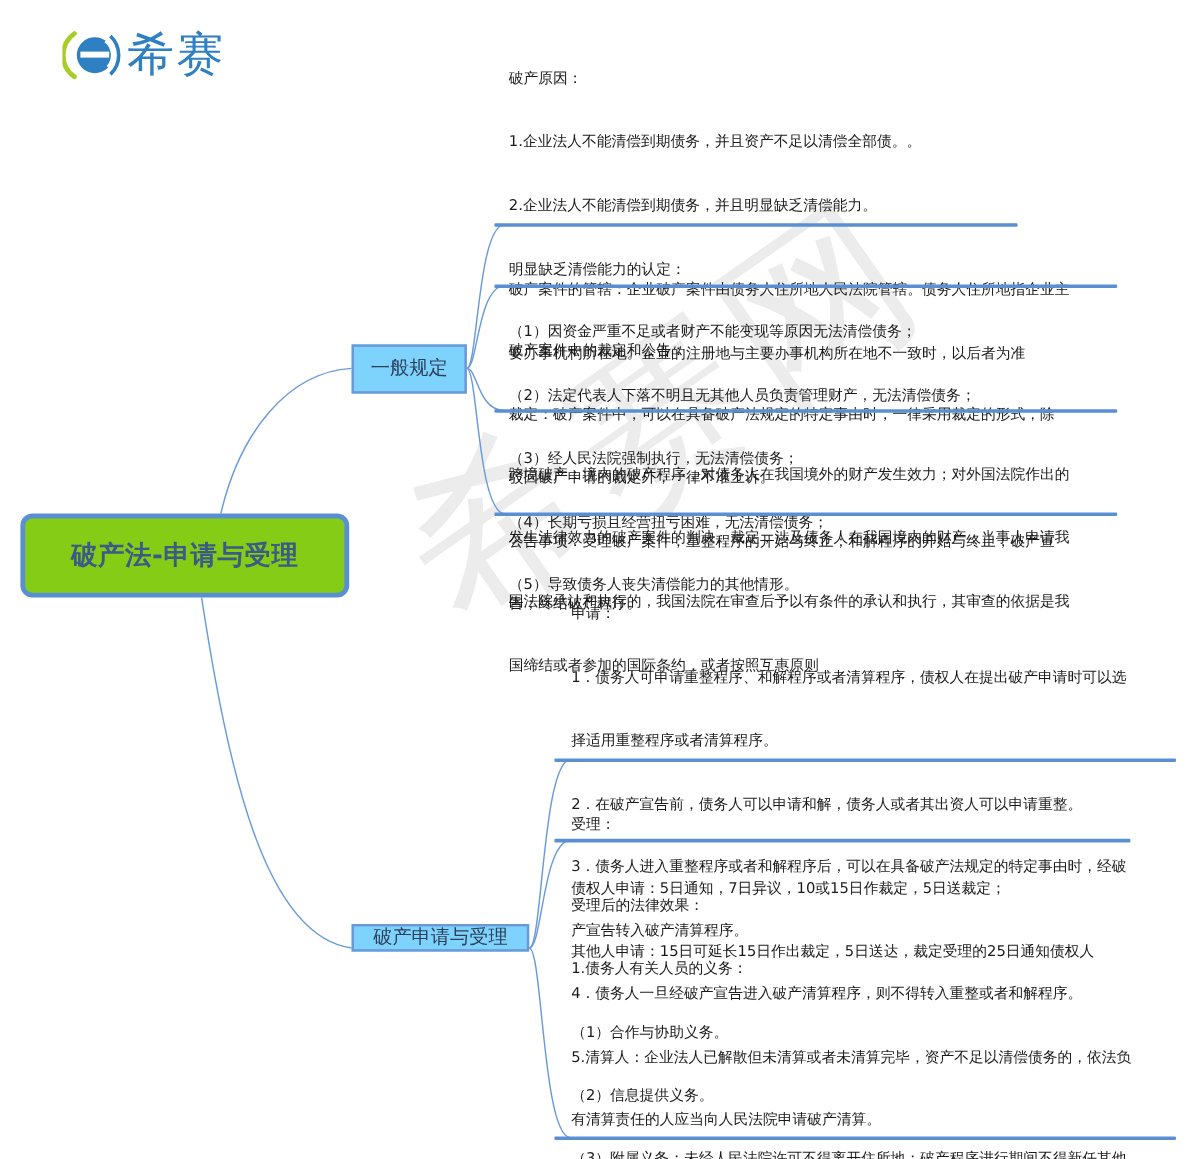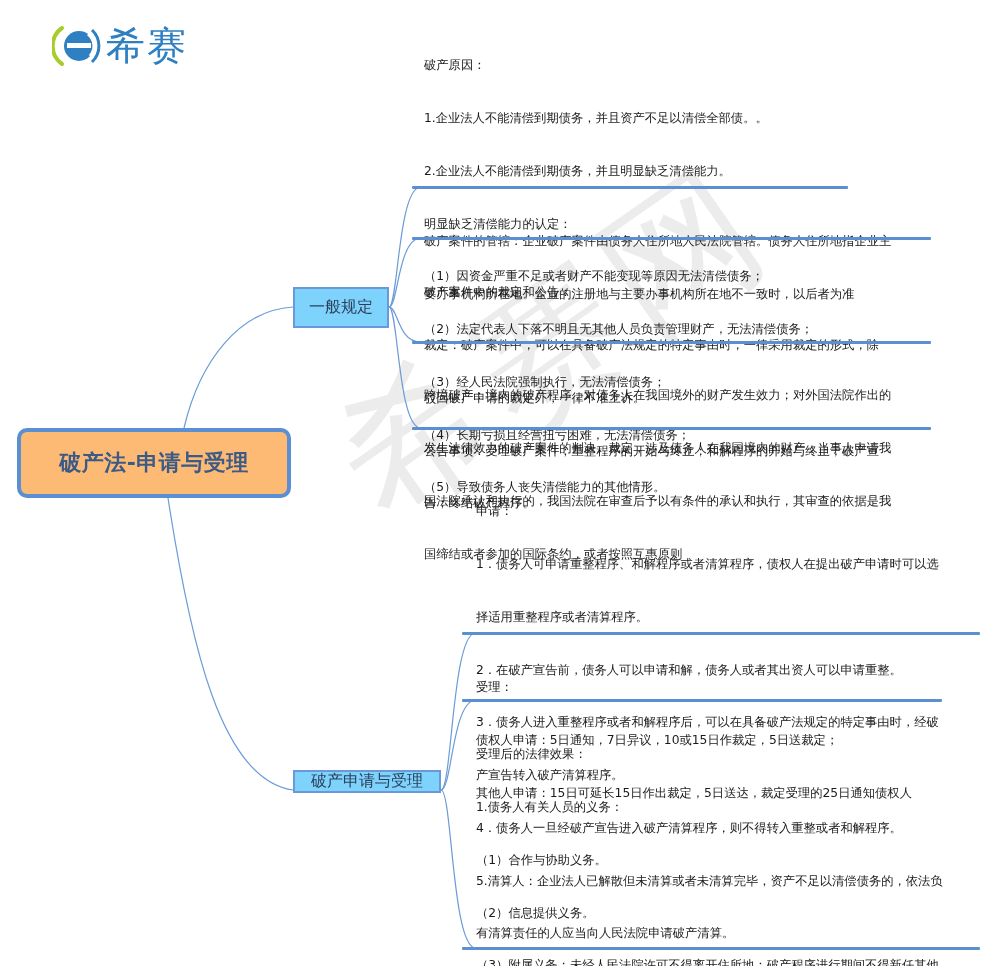--- a/index.html
+++ b/index.html
@@ -7,21 +7,21 @@
   body { position: relative; font-family: "DejaVu Sans", "Liberation Sans", sans-serif; color: #1a1a1a; }
 
   .logo { position: absolute; left: 24px; top: 22px; height: 48px; display: flex; align-items: center; margin-left: 28px; }
   .logo svg { display: block; }
   .logo-text { font-family: "DejaVu Sans", sans-serif; font-size: 39px; color: #2e80c2; letter-spacing: 2px; margin-left: 4px; line-height: 48px; }
 
   .watermark { position: absolute; left: 300px; top: 400px; font-size: 150px; color: #ececec; transform: rotate(-35deg); transform-origin: left top; white-space: nowrap; font-weight: 300; pointer-events: none; letter-spacing: 10px; }
 
   svg.links { position: absolute; left: 0; top: 0; width: 999px; height: 966px; }
 
-  .root { position: absolute; left: 17px; top: 428px; width: 274px; height: 70px; border: 4px solid #5b8fd3; border-radius: 10px; background: #fdba74; display: flex; align-items: center; justify-content: center; }
+  .root { position: absolute; left: 17px; top: 428px; width: 274px; height: 70px; border: 4px solid #5b8fd3; border-radius: 10px; background: #84cc16; display: flex; align-items: center; justify-content: center; }
   .root span { font-size: 22px; font-weight: bold; color: #3c5a86; letter-spacing: 0.5px; }
 
   .branch { position: absolute; border: 2px solid #6a98d8; border-radius: 0; background: #7dd3fc; display: flex; align-items: center; justify-content: center; }
   .branch span { font-size: 16px; color: #2d3f5a; }
   .b1 { left: 293px; top: 287px; width: 96px; height: 41px; }
   .b2 { left: 293px; top: 770px; width: 148px; height: 23px; }
 
   .leaf { position: absolute; font-size: 12.3px; line-height: 17.6px; color: #1a1a1a; white-space: pre; }
   .leaf .line { display: block; white-space: pre; }
   .uline { position: absolute; height: 3px; background: #5b8fd3; border-radius: 1px; }

